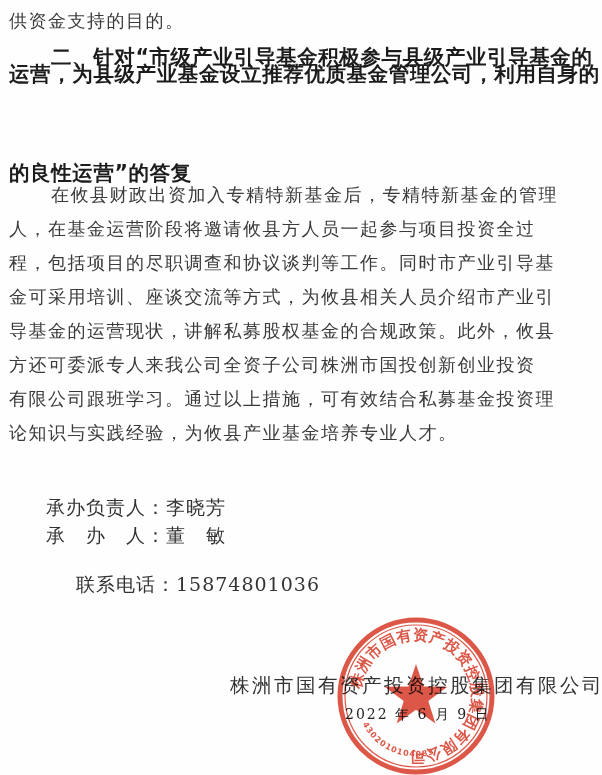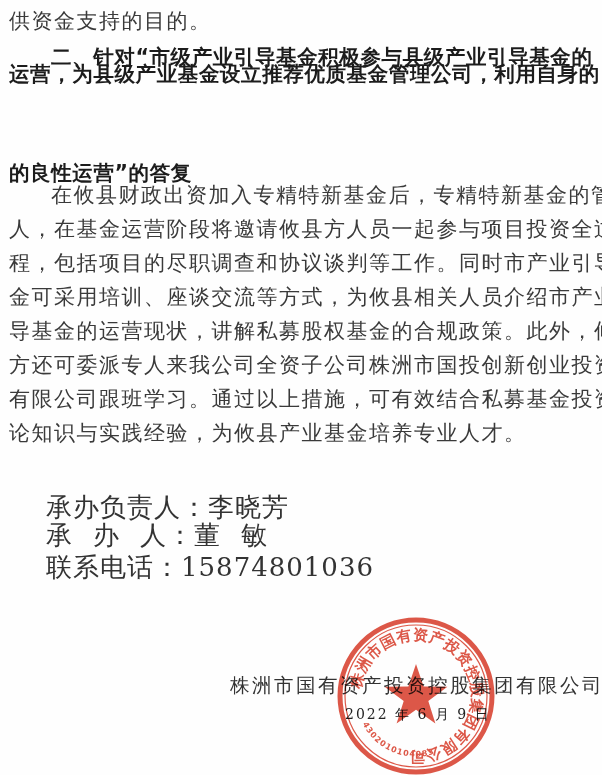--- a/index.html
+++ b/index.html
@@ -20,21 +20,21 @@
       left: 0;
       top: 0;
       width: 602px;
       height: 775px;
       background: #fefefe;
     }
     .line {
       position: absolute;
       left: 9px;
       width: 584px;
-      font-size: 21px;
+      font-size: 18px;
       line-height: 34px;
       height: 34px;
       white-space: nowrap;
       letter-spacing: 0.9px;
     }
     .heading-line {
       font-family: "DejaVu Sans", "Liberation Sans", sans-serif;
       font-weight: bold;
       font-size: 20.5px;
       color: #1c1c1c;
@@ -43,21 +43,21 @@
     .body-line {
       color: #3a3a3a;
       letter-spacing: 1.5px;
     }
     .indent {
       padding-left: 42px;
     }
     .contact {
       position: absolute;
       left: 46px;
-      font-size: 26px;
+      font-size: 19px;
       line-height: 30px;
       height: 30px;
       color: #333;
       white-space: nowrap;
       letter-spacing: 1px;
     }
     .contact .gap { display: inline-block; width: 20px; }
     .signature {
       position: absolute;
       left: 230px;
@@ -108,21 +108,21 @@
   <div class="line body-line" style="top:348px;">方还可委派专人来我公司全资子公司株洲市国投创新创业投资</div>
   <div class="line body-line" style="top:382px;">有限公司跟班学习。通过以上措施，可有效结合私募基金投资理</div>
   <div class="line body-line" style="top:416px;">论知识与实践经验，为攸县产业基金培养专业人才。</div>
 
   <div class="contact" style="top:492px;">
     <span>承办负责人：</span><span>李晓芳</span>
   </div>
   <div class="contact" style="top:520px;">
     <span>承</span><span class="gap"></span><span>办</span><span class="gap"></span><span>人：</span><span>董</span><span class="gap"></span><span>敏</span>
   </div>
-  <div class="contact" style="top:552px;">
+  <div class="contact" style="top:569px;margin-left:30px;">
     <span>联系电话：</span><span>15874801036</span>
   </div>
 
   <div class="signature">株洲市国有资产投资控股集团有限公司</div>
   <div class="date">2022 年 6 月 9 日</div>
 
   <svg class="stamp" viewBox="0 0 160 160">
     <defs>
       <path id="ringPath" d="M 80 80 m -56 0 a 56 56 0 1 1 112 0 a 56 56 0 1 1 -112 0"></path>
       <path id="codePath" d="M 22 96 A 60 60 0 0 0 138 96"></path>

